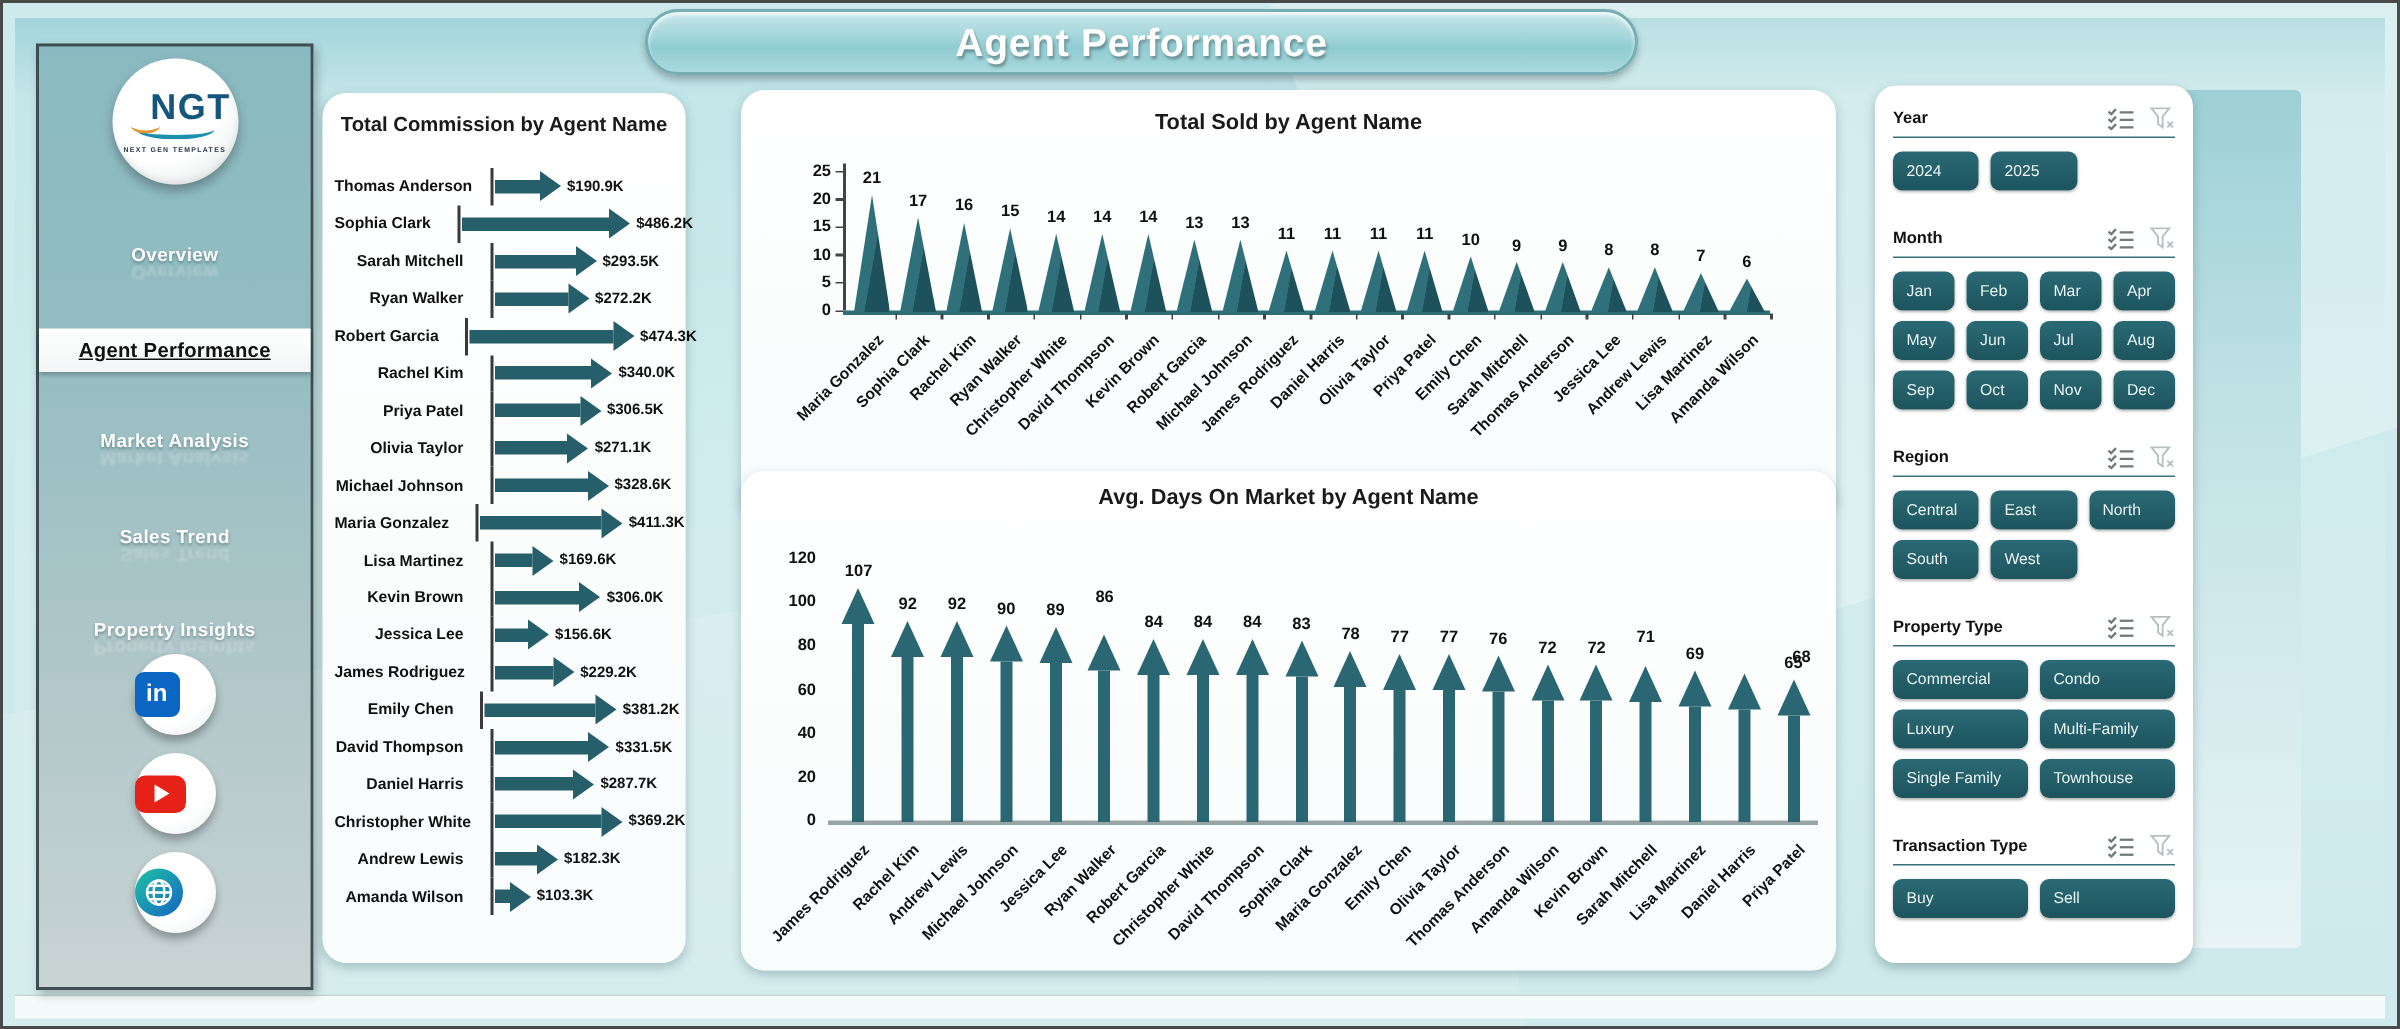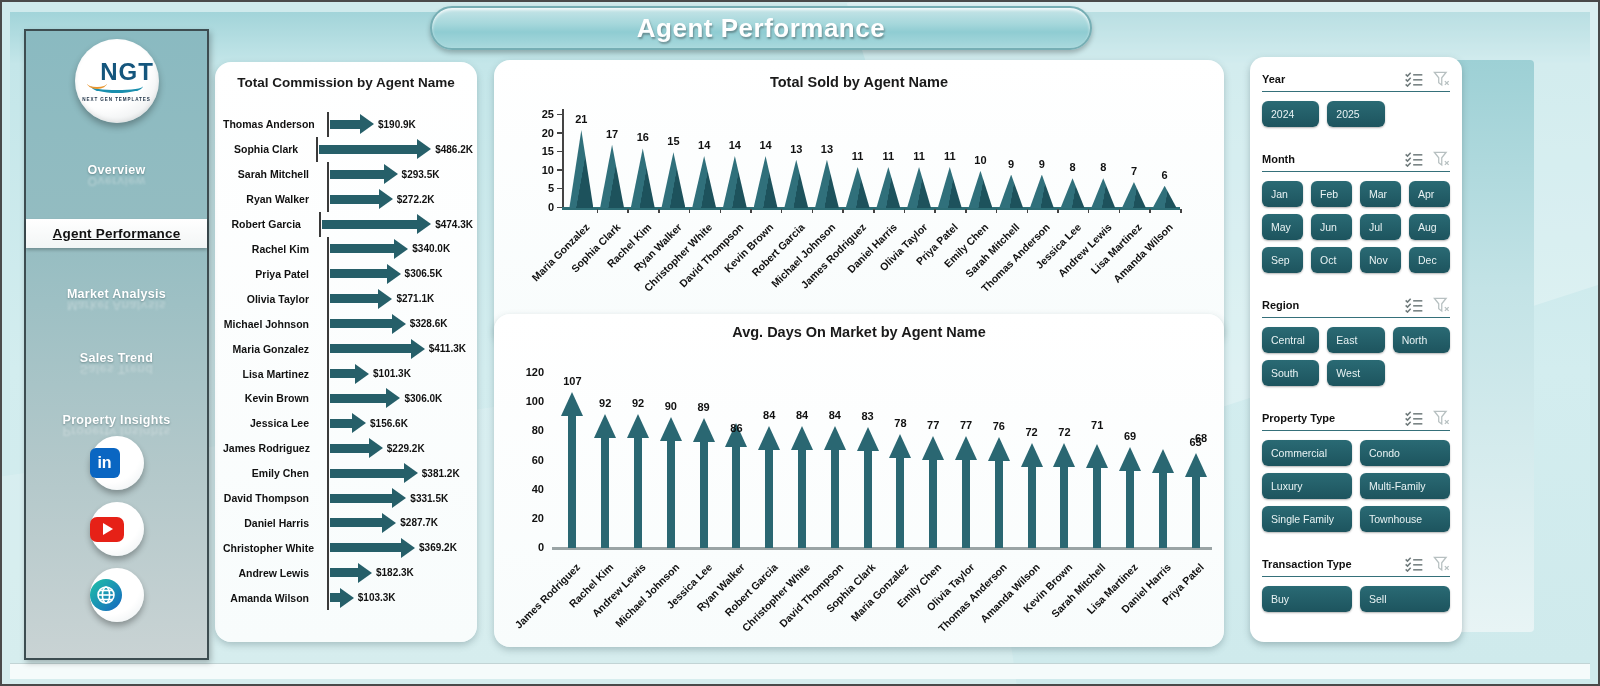--- a/index.html
+++ b/index.html
@@ -52,21 +52,21 @@
     border:2px solid #76aeb4; box-shadow:0 3px 5px rgba(0,0,0,0.25), inset 0 2px 3px rgba(255,255,255,0.8);
     display:flex; align-items:center; justify-content:center; z-index:6; }
   .title-pill .t { font-size:26px; font-weight:bold; color:#ffffff; letter-spacing:0.5px;
     text-shadow:1px 2px 2px rgba(70,90,92,0.55); }
 
   
   .card { position:absolute; background:linear-gradient(180deg,#ffffff,#f8fcfc); border-radius:16px;
     box-shadow:0 3px 7px rgba(60,90,95,0.3); z-index:4; }
   .card-title { text-align:center; font-weight:bold; color:#1a1a1a; }
 
-  #card-commission { left:213px; top:60px; width:262px; height:580px; }
+  #card-commission { left:213px; top:60px; width:242px; height:580px; }
   #card-commission .card-title { font-size:13.5px; margin-top:13px; }
   .comm-rows { position:absolute; left:8px; top:50px; right:4px; height:498px; display:flex; flex-direction:column; }
   .comm-row { flex:1; display:flex; align-items:center; }
   .comm-label { width:92px; text-align:right; font-size:10.5px; font-weight:bold; color:#111; padding-right:6px; white-space:nowrap; }
   .comm-barzone { flex:1; height:100%; display:flex; align-items:center; border-left:2px solid #3a3a3a; padding-left:1px;margin-left:12px; }
   .h-arrow { display:flex; align-items:center; }
   .h-shaft { height:9px; background:#265f69; }
   .h-head { width:0; height:0; border-left:14px solid #265f69; border-top:10px solid transparent; border-bottom:10px solid transparent; }
   .comm-val { font-size:10px; font-weight:bold; color:#111; margin-left:4px; white-space:nowrap; }
 
@@ -259,21 +259,21 @@
             <div class="comm-val">$411.3K</div>
           </div>
         </div>
         <div class="comm-row">
           <div class="comm-label">Lisa Martinez</div>
           <div class="comm-barzone">
             <div class="h-arrow">
               <div class="h-shaft" style="width: 25.0687px;"></div>
               <div class="h-head"></div>
             </div>
-            <div class="comm-val">$101.3K</div>
+            <div class="comm-val">$169.6K</div>
           </div>
         </div>
         <div class="comm-row">
           <div class="comm-label">Kevin Brown</div>
           <div class="comm-barzone">
             <div class="h-arrow">
               <div class="h-shaft" style="width: 56.4895px;"></div>
               <div class="h-head"></div>
             </div>
             <div class="comm-val">$306.0K</div>
@@ -500,21 +500,21 @@
         <div class="u-arrow" style="left: 198.6px; width: 22px; height: 129.792px; top: 104.208px;">
           <div class="u-head"></div>
           <div class="u-shaft"></div>
         </div>
         <div class="vlabel" style="left: 209.6px; top: 87.2083px;">89</div>
         <div class="xlabel" style="right: 514.4px; top: 245px;">Jessica Lee</div>
         <div class="u-arrow" style="left: 231.4px; width: 22px; height: 125.417px; top: 108.583px;">
           <div class="u-head"></div>
           <div class="u-shaft"></div>
         </div>
-        <div class="vlabel" style="left: 242.4px; top: 108px;">86</div>
+        <div class="vlabel" style="left: 242.4px; top: 78px;">86</div>
         <div class="xlabel" style="right: 481.6px; top: 245px;">Ryan Walker</div>
         <div class="u-arrow" style="left: 264.2px; width: 22px; height: 122.5px; top: 111.5px;">
           <div class="u-head"></div>
           <div class="u-shaft"></div>
         </div>
         <div class="vlabel" style="left: 275.2px; top: 94.5px;">84</div>
         <div class="xlabel" style="right: 448.8px; top: 245px;">Robert Garcia</div>
         <div class="u-arrow" style="left: 297px; width: 22px; height: 122.5px; top: 111.5px;">
           <div class="u-head"></div>
           <div class="u-shaft"></div>

